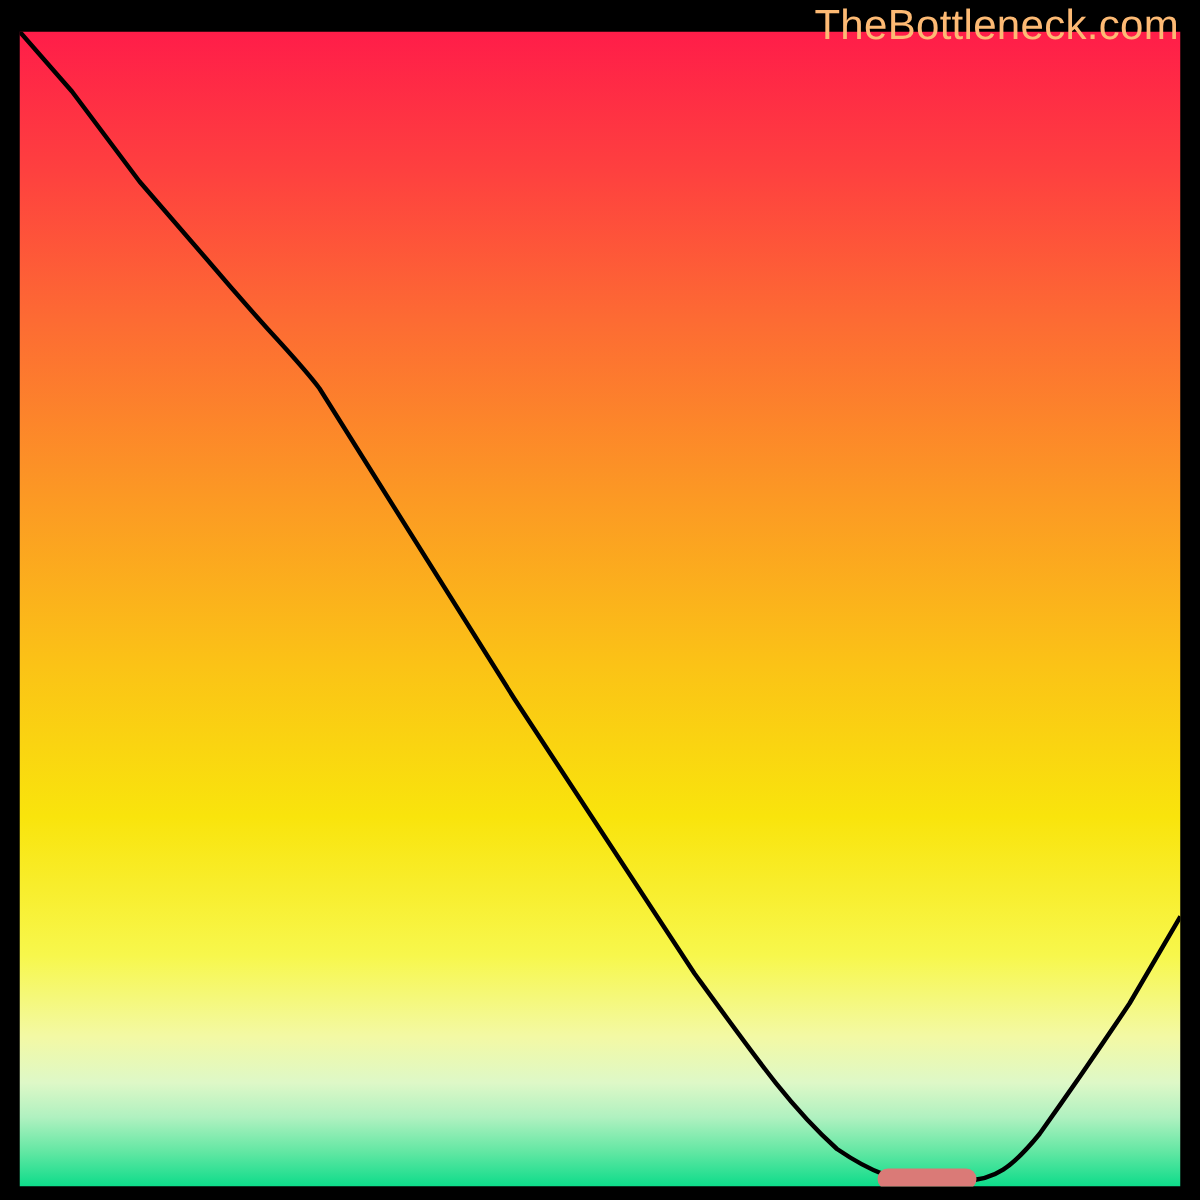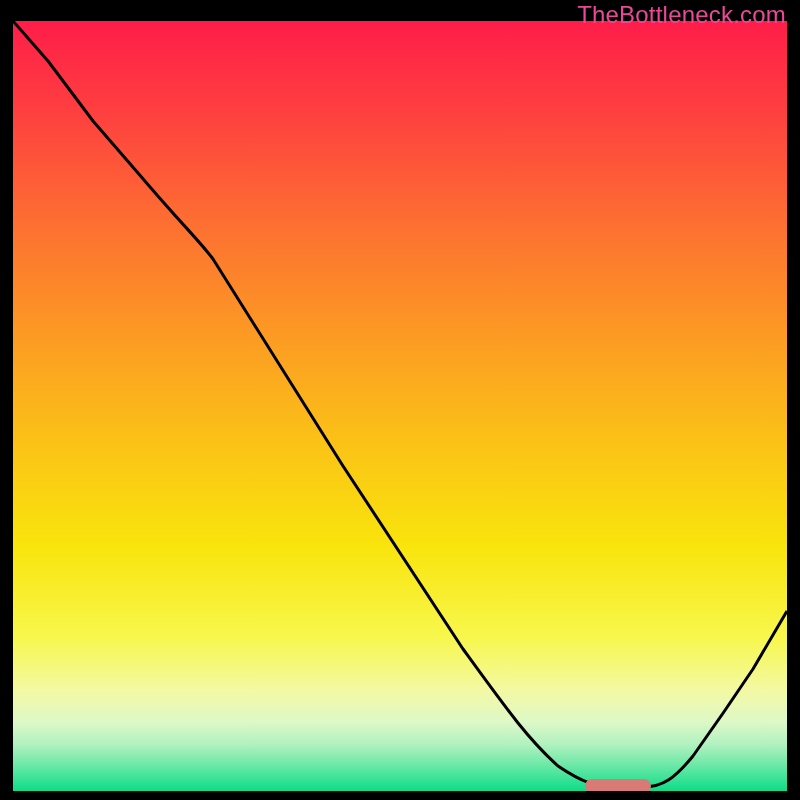--- a/index.html
+++ b/index.html
@@ -22,23 +22,23 @@
     position: absolute;
     left: 0;
     top: 0;
     width: 774px;
     height: 770px;
   }
   .watermark {
     position: absolute;
     top: 1px;
     right: 14px;
-    color: #ec4899;
+    color: #fdba74;
     font-family: Arial, Helvetica, sans-serif;
-    font-size: 24px;
+    font-size: 28px;
     font-weight: 500;
     letter-spacing: 0.2px;
   }
   svg.curve {
     position: absolute;
     left: 0;
     top: 0;
     width: 774px;
     height: 770px;
     pointer-events: none;

